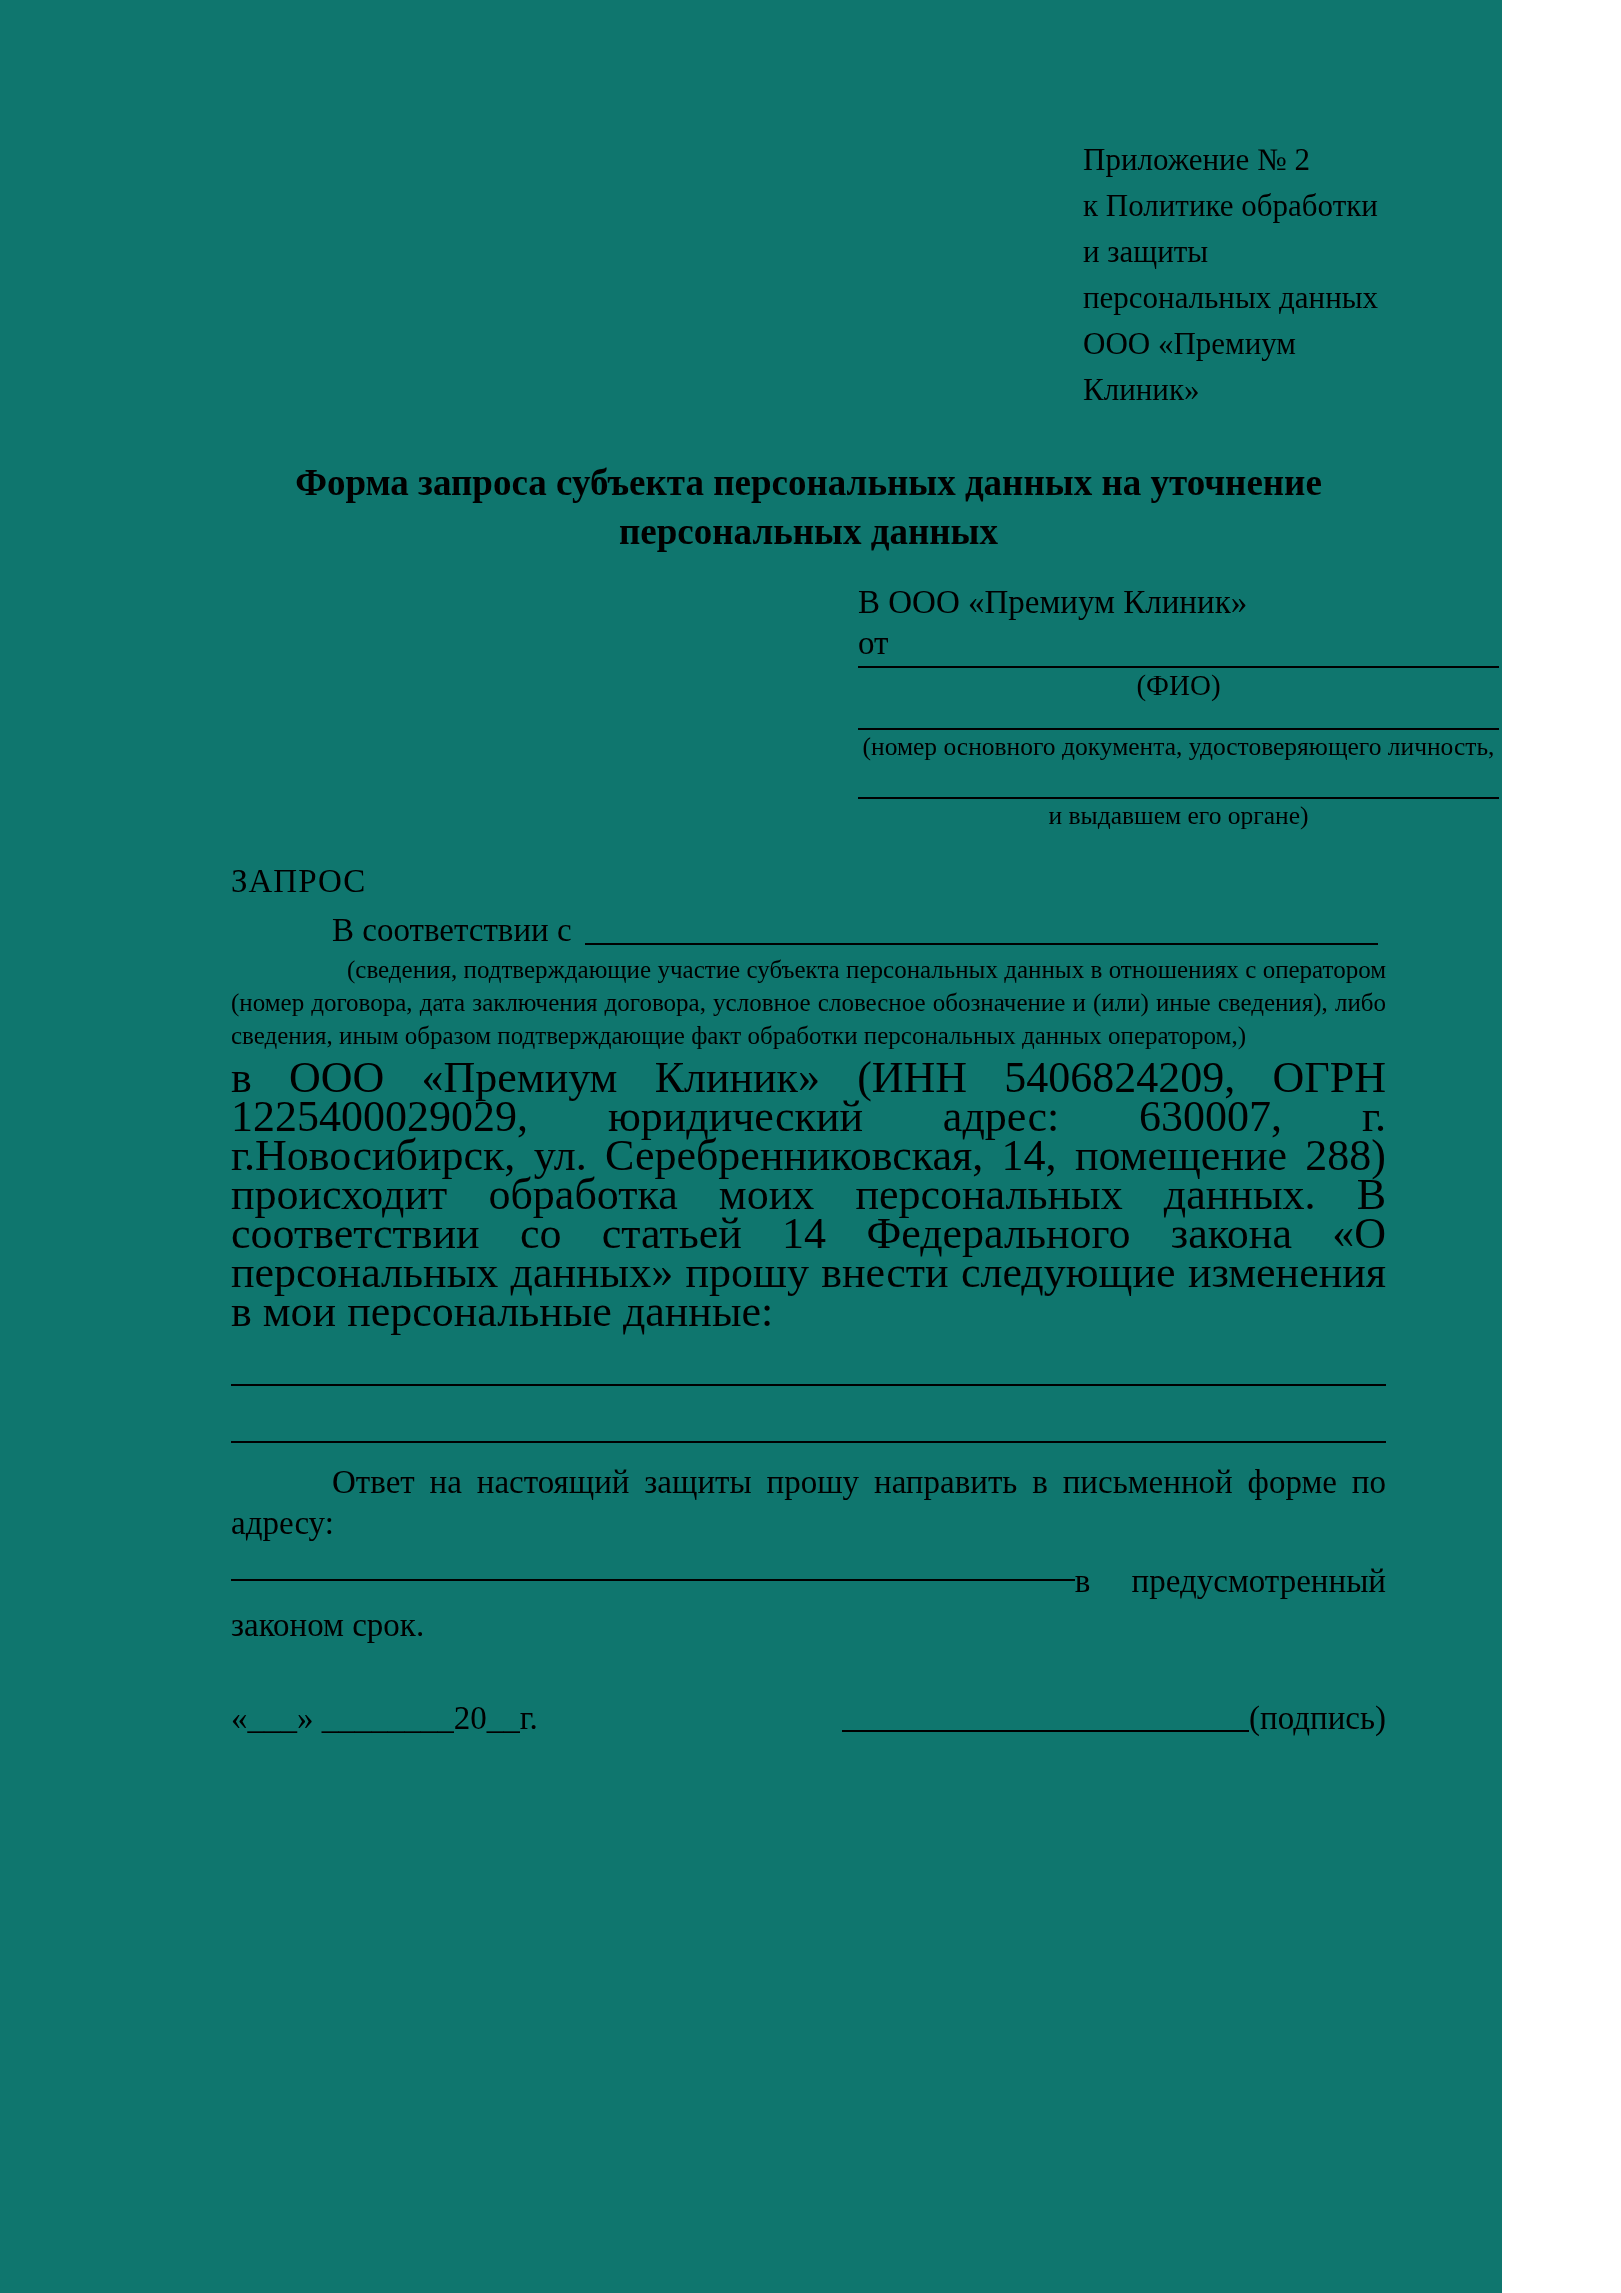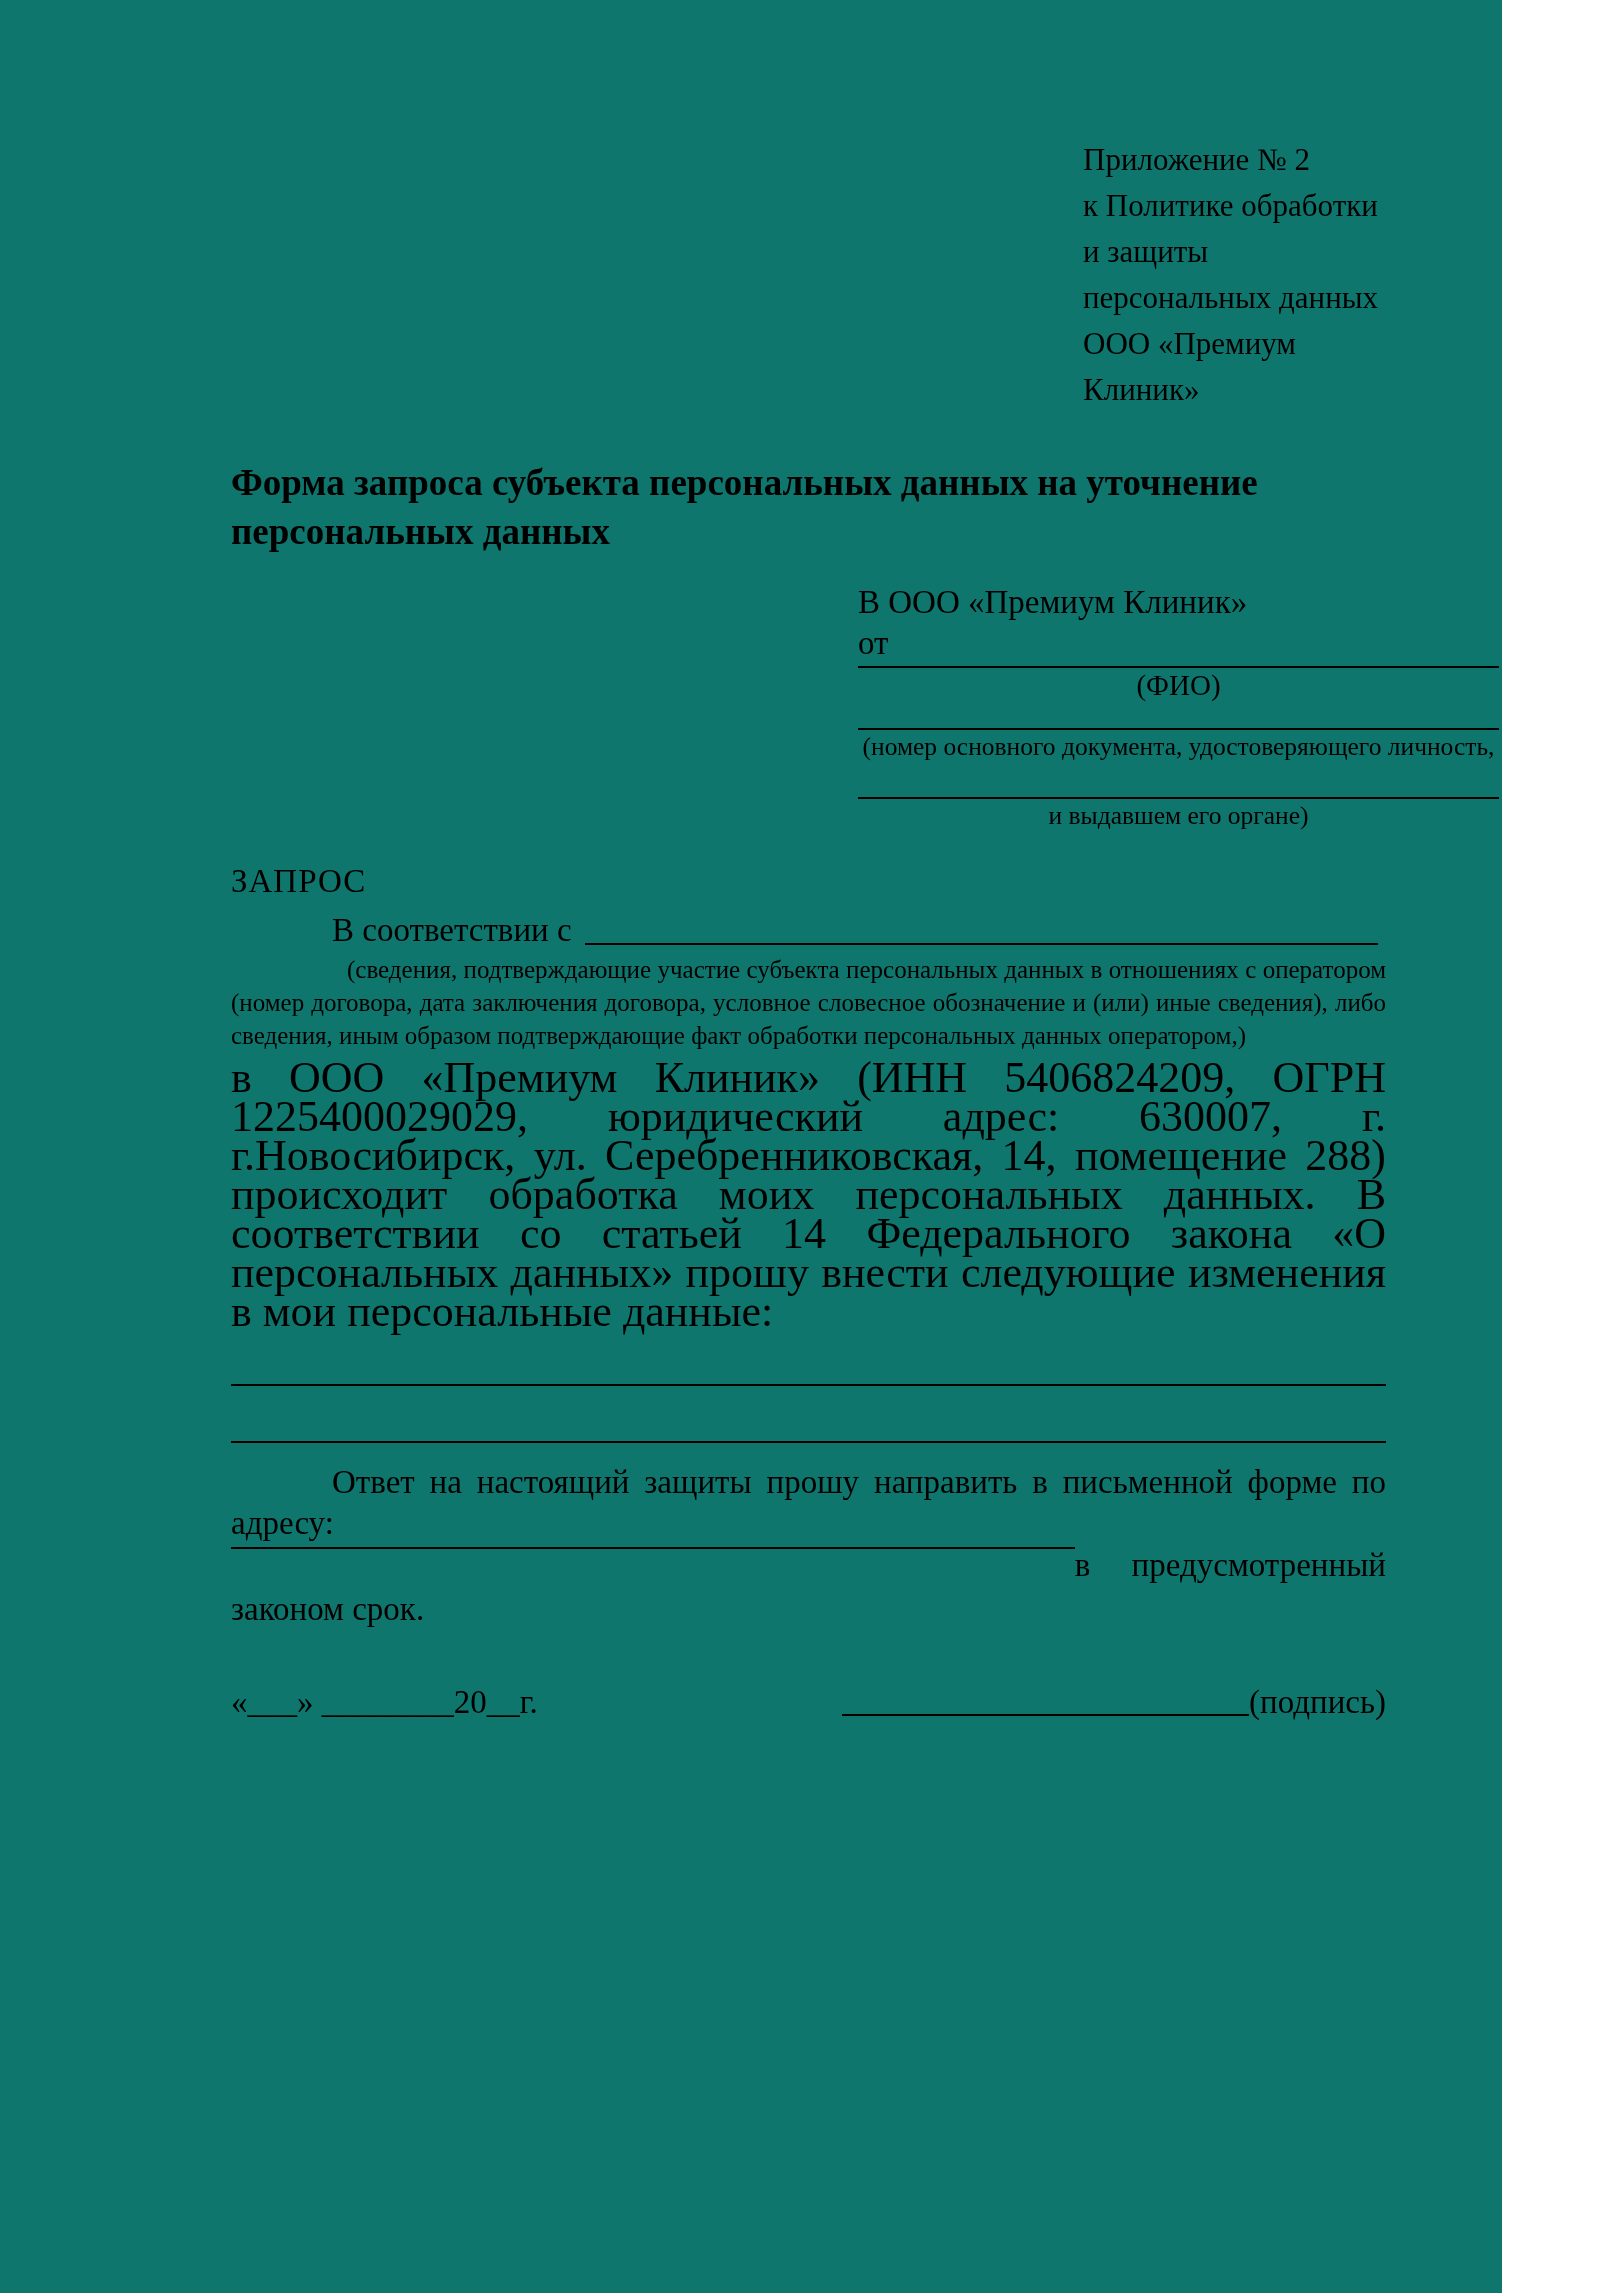--- a/index.html
+++ b/index.html
@@ -8,21 +8,21 @@
     width:1502px;height:2294px;
     background:#0f766e;color:#000;
     font-family:"Liberation Serif","DejaVu Serif",serif;
     box-sizing:border-box;
     padding:137px 116px 0 231px;
     overflow:hidden;
   }
   
   .appendix{margin-left:852px;font-size:31px;line-height:46px;}
   
-  .doc-title{margin:45px auto 0;max-width:1157px;
+  .doc-title{margin:45px auto 0;max-width:1157px;text-align:center;
     font-weight:bold;font-size:37px;line-height:49px;}
   
   .addressee{margin-left:627px;width:641px;margin-top:25.5px;}
   .addressee .to,.addressee .from{font-size:33px;line-height:41px;}
   .fill-line{border-bottom:2.9px solid #000;height:2px;}
   .cap{text-align:center;}
   .cap-fio{font-size:29px;line-height:35px;text-align:center;}
   .cap-small{font-size:25.5px;line-height:33px;}
   .f2 .fill-line{margin-top:23.5px;}
   .f3 .fill-line{margin-top:47px;}
@@ -31,22 +31,22 @@
   .request-heading{margin-top:29px;text-align:left;font-size:33px;line-height:41px;letter-spacing:1px;}
   .intro-row{display:flex;align-items:flex-end;margin-top:7.8px;font-size:33px;line-height:41px;text-align:center;}
   .intro-prefix{padding-left:101px;white-space:nowrap;}
   .intro-line{flex:1;border-bottom:2.9px solid #000;margin:0 7.8px 5.9px 13.7px;height:2px;}
   .footnote{margin:2px 0 0;font-size:25px;line-height:33px;text-align:justify;text-indent:116px;}
   .body-par{margin:5.9px 0 0;font-size:44px;line-height:39px;text-align:justify;}
   .blank1{margin-top:51px;}
   .blank2{margin-top:53px;}
   .reply-line1{margin-top:19.6px;font-size:33px;line-height:41px;text-align:justify;
     text-align-last:justify;text-indent:101px;}
-  .reply-line2{display:flex;justify-content:space-between;align-items:flex-start;
-    margin-top:1px;font-size:33px;line-height:41px;}
+  .reply-line2{display:flex;justify-content:space-between;align-items:center;
+    margin-top:17px;font-size:33px;line-height:41px;}
   .addr-line{width:907px;border-bottom:2.9px solid #000;height:2px;margin-bottom:5.9px;}
   .reply-tail{word-spacing:33px;white-space:nowrap;}
   .reply-line3{font-size:33px;line-height:43px;margin-top:2px;}
   
   .footer-row{display:flex;justify-content:space-between;align-items:flex-end;
     margin-top:51px;font-size:33px;line-height:41px;}
   .sig-group{display:flex;align-items:flex-end;}
   .sig-line{width:407px;border-bottom:2.9px solid #000;height:2px;margin-bottom:6.9px;}
   .sig-caption{white-space:nowrap;}
 </style>

